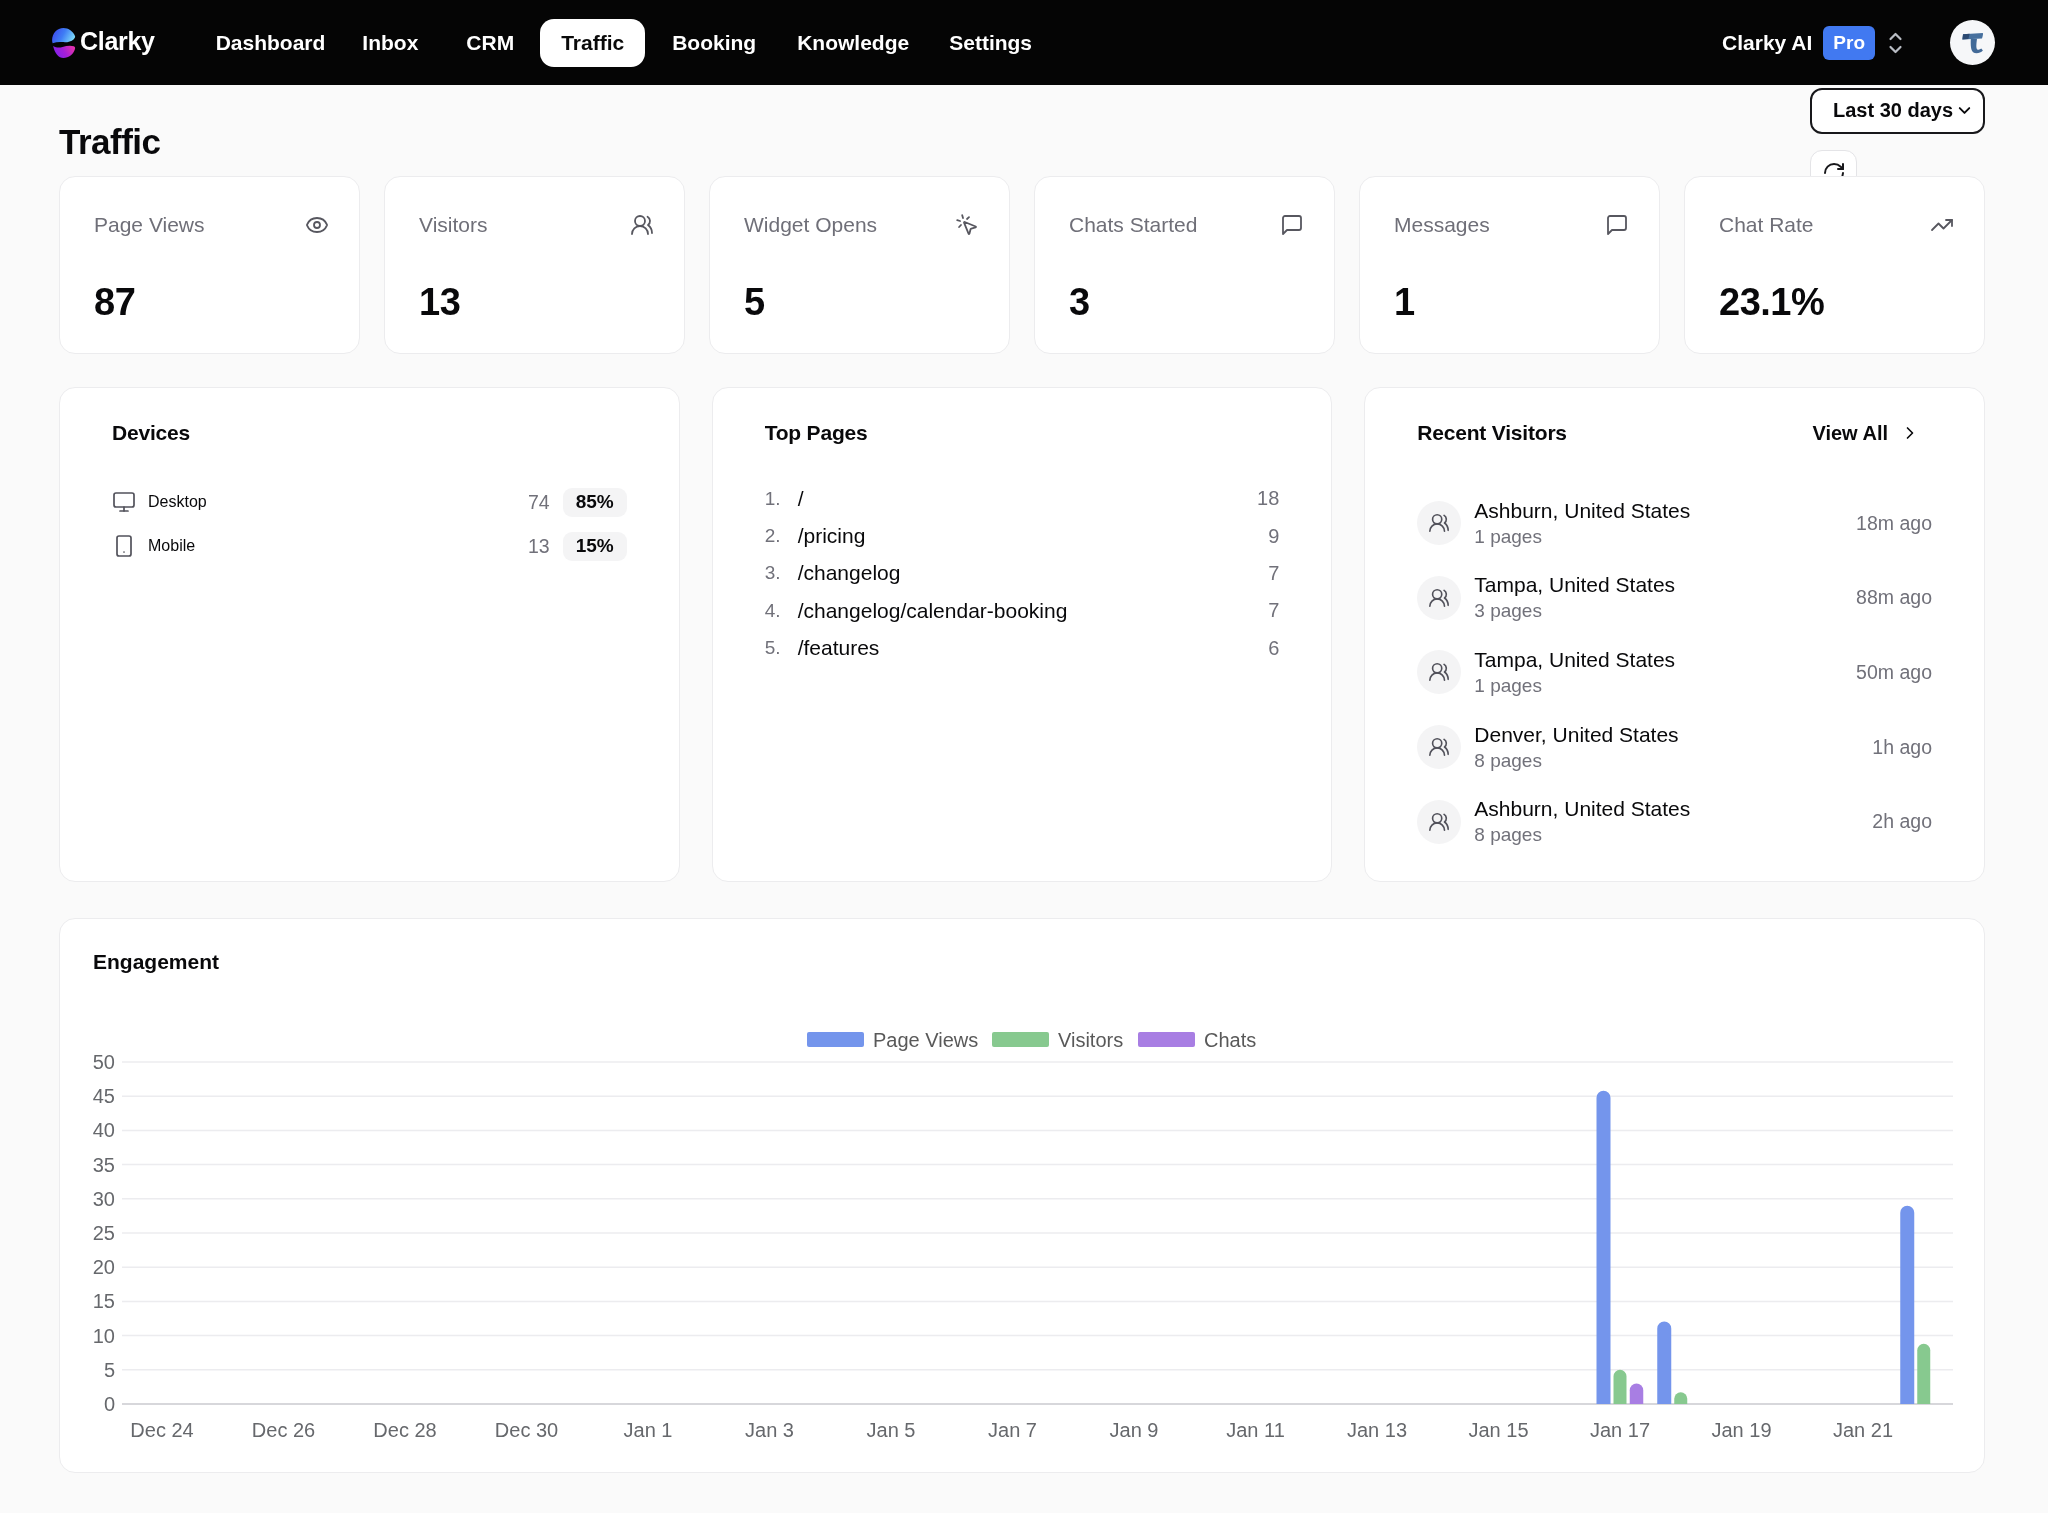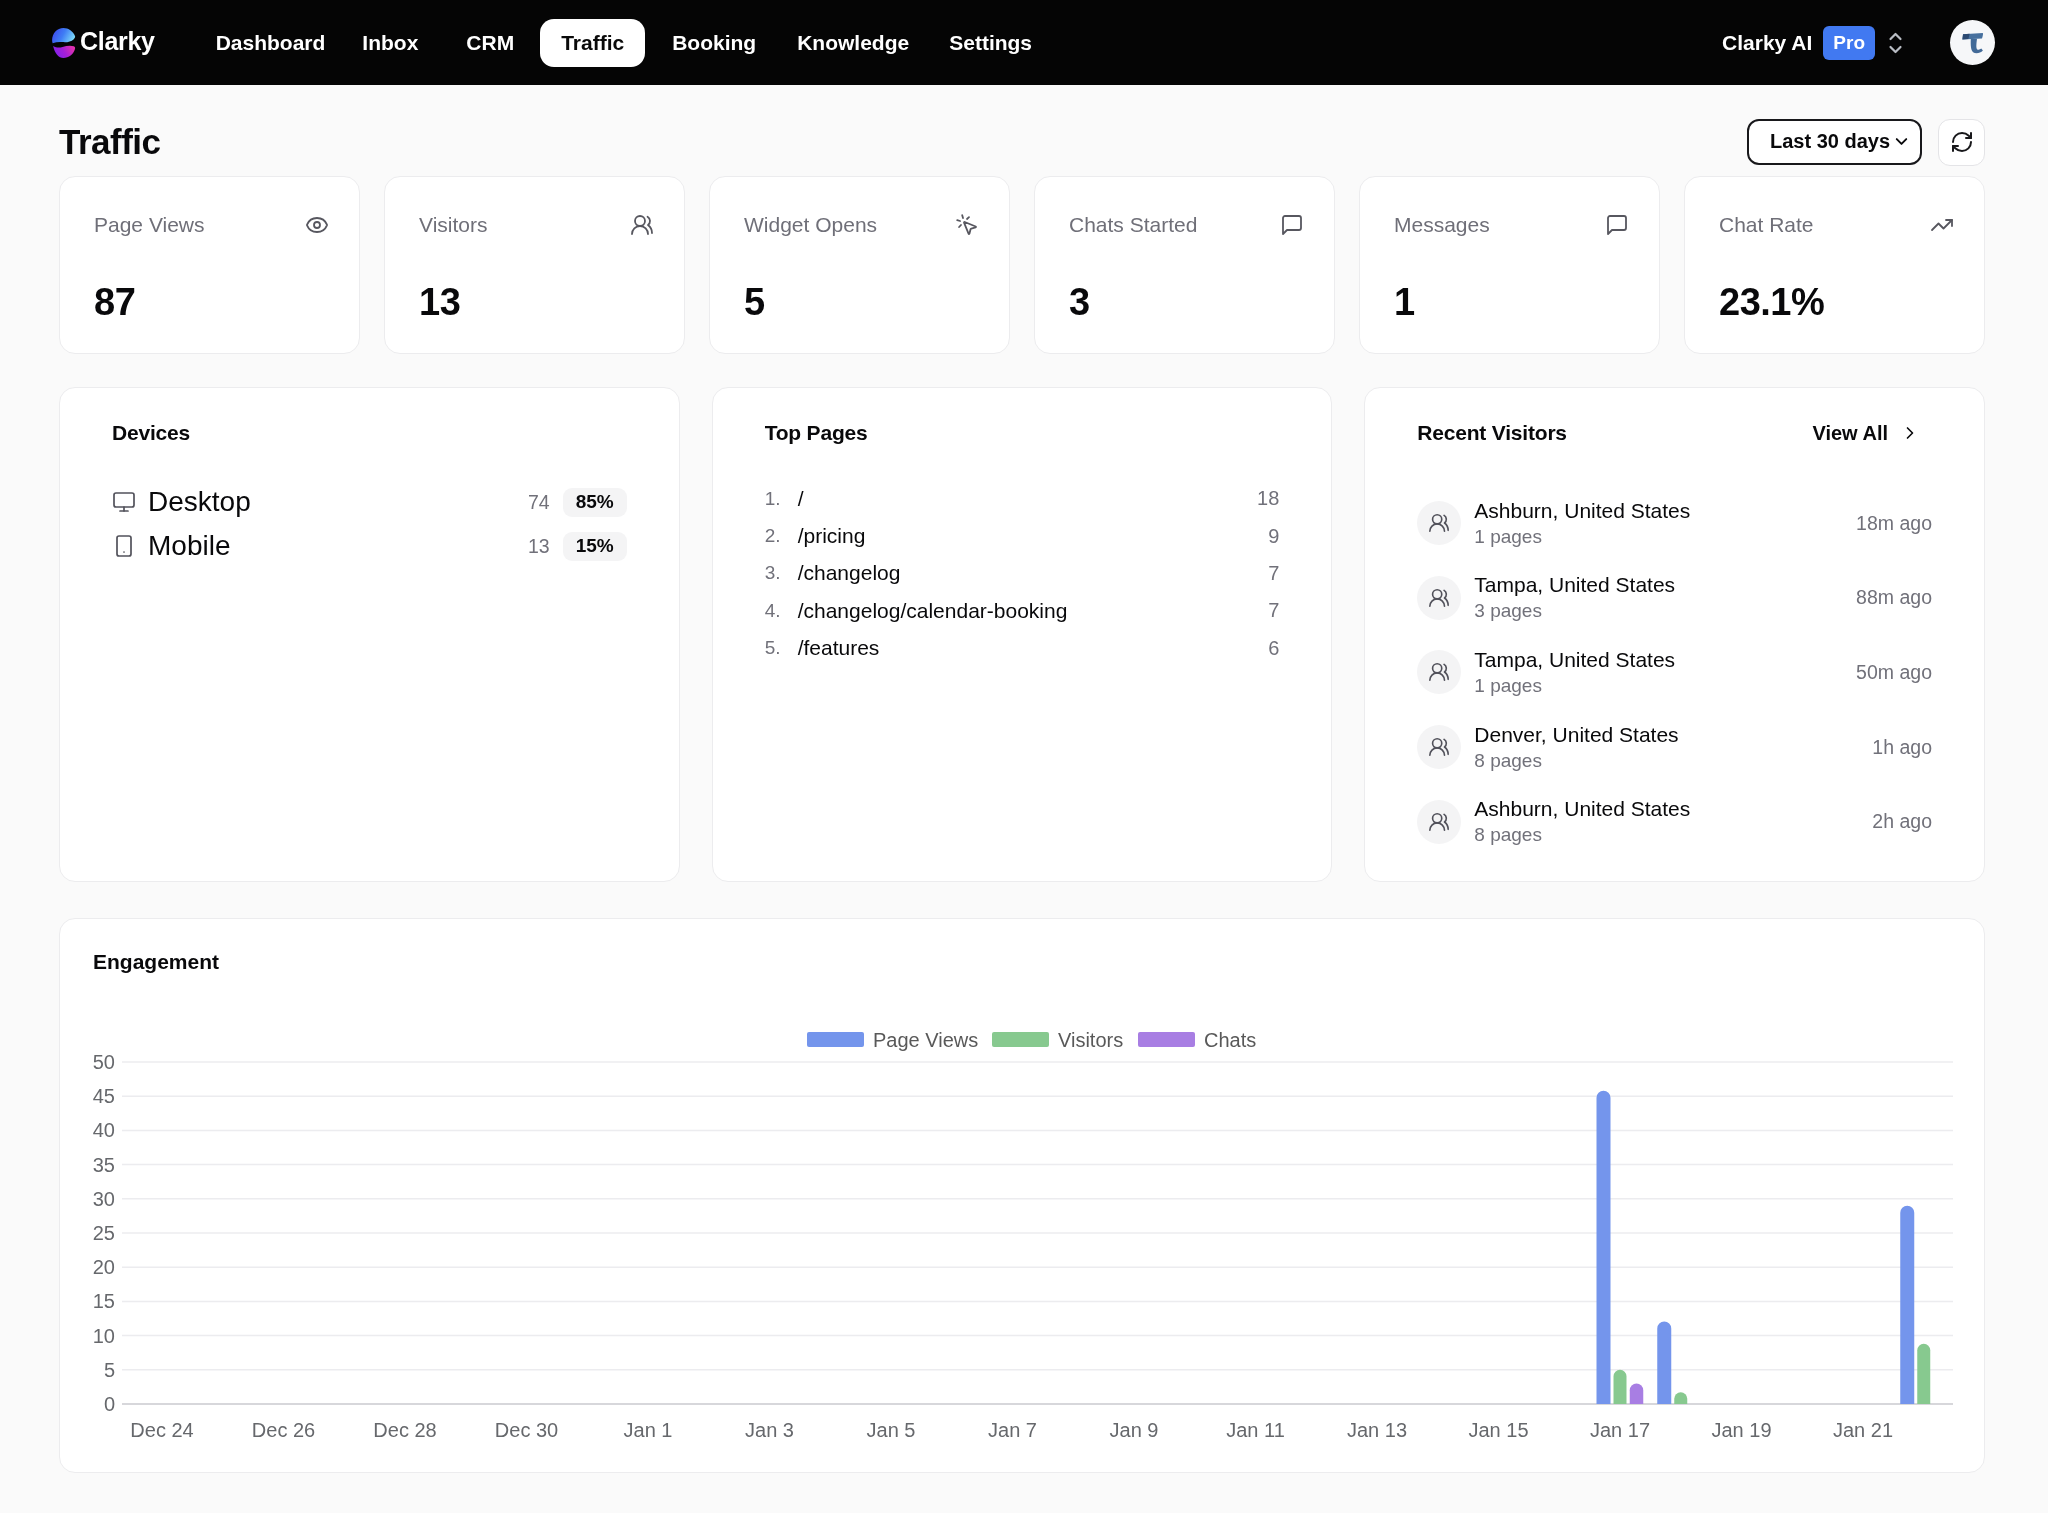--- a/index.html
+++ b/index.html
@@ -18,41 +18,41 @@
 .hdr-right { margin-left:auto; display:flex; align-items:center; }
 .ai-name { color:#fff; font-size:21px; font-weight:600; }
 .pro { background:#4179f1; color:#fff; font-size:19px; font-weight:600; border-radius:6px; height:34px; padding:0 10px; display:flex; align-items:center; margin-left:11px; }
 .updown { margin-left:13px; display:flex; }
 .avatar { width:45px; height:45px; border-radius:50%; background:#f6f7f9; margin-left:47px; display:flex; align-items:center; justify-content:center; }
 
 
 main { width:1926px; margin-left:59px; }
 .titlebar { margin-top:34px; height:46px; display:flex; align-items:center; }
 h1 { font-size:35px; font-weight:700; letter-spacing:-0.5px; }
-.controls { margin-left:auto; display:flex; gap:16px; }
+.controls { margin-left:auto; display:flex; gap:16px;flex-direction:column; }
 .dropdown { width:175px; height:46px; background:#fff; border:2px solid #18181b; border-radius:12px; display:flex; align-items:center; padding:0 9px 0 21px; font-size:20px; font-weight:600; white-space:nowrap; }
 .dropdown svg { margin-left:auto; }
 .refresh { width:47px; height:47px; background:#fff; border:1.5px solid #e4e4e7; border-radius:12px; display:flex; align-items:center; justify-content:center; }
 
 
 .stats { margin-top:11px; display:grid; grid-template-columns:repeat(6,1fr); gap:24px; }
 .scard { background:#fff; border:1.5px solid #ececee; border-radius:16px; height:178px; padding:36px 34px 29px; display:flex; flex-direction:column; justify-content:space-between; }
 .scard .lbl { display:flex; align-items:center; justify-content:space-between; color:#6f6f78; font-size:21px; font-weight:500; }
 .scard .lbl svg { color:#57575f; margin-right:-4px; }
 .scard .val { font-size:38px; font-weight:700; letter-spacing:-0.5px; }
 
 
 .midrow { margin-top:33px; display:grid; grid-template-columns:repeat(3,1fr); gap:32px; }
 .mcard { background:#fff; border:1.5px solid #ececee; border-radius:16px; height:495px; padding:33px 52px; }
 .mcard h2 { font-size:21px; font-weight:600; letter-spacing:-0.2px; }
 
 .dev-rows { margin-top:35px; }
 .dev-row { height:44px; display:flex; align-items:center; }
 .dev-row svg { color:#52525b; }
-.dev-row .dname { font-size:28px; margin-left:12px; }
+.dev-row .dname { font-size:16px; margin-left:12px; }
 .dev-row .dnum { margin-left:auto; color:#71717a; font-size:19.5px; }
 .dev-pill { margin-left:13px; background:#f4f4f5; border-radius:9px; height:29px; padding:0 13px; display:flex; align-items:center; font-size:19px; font-weight:700; }
 
 .tp-rows { margin-top:35px; }
 .tp-row { height:37.4px; display:flex; align-items:center; }
 .tp-row .tpn { width:33px; color:#71717a; font-size:19px; }
 .tp-row .tpp { font-size:21px; }
 .tp-row .tpc { margin-left:auto; color:#71717a; font-size:20px; }
 
 .rv-head { display:flex; align-items:center; }

